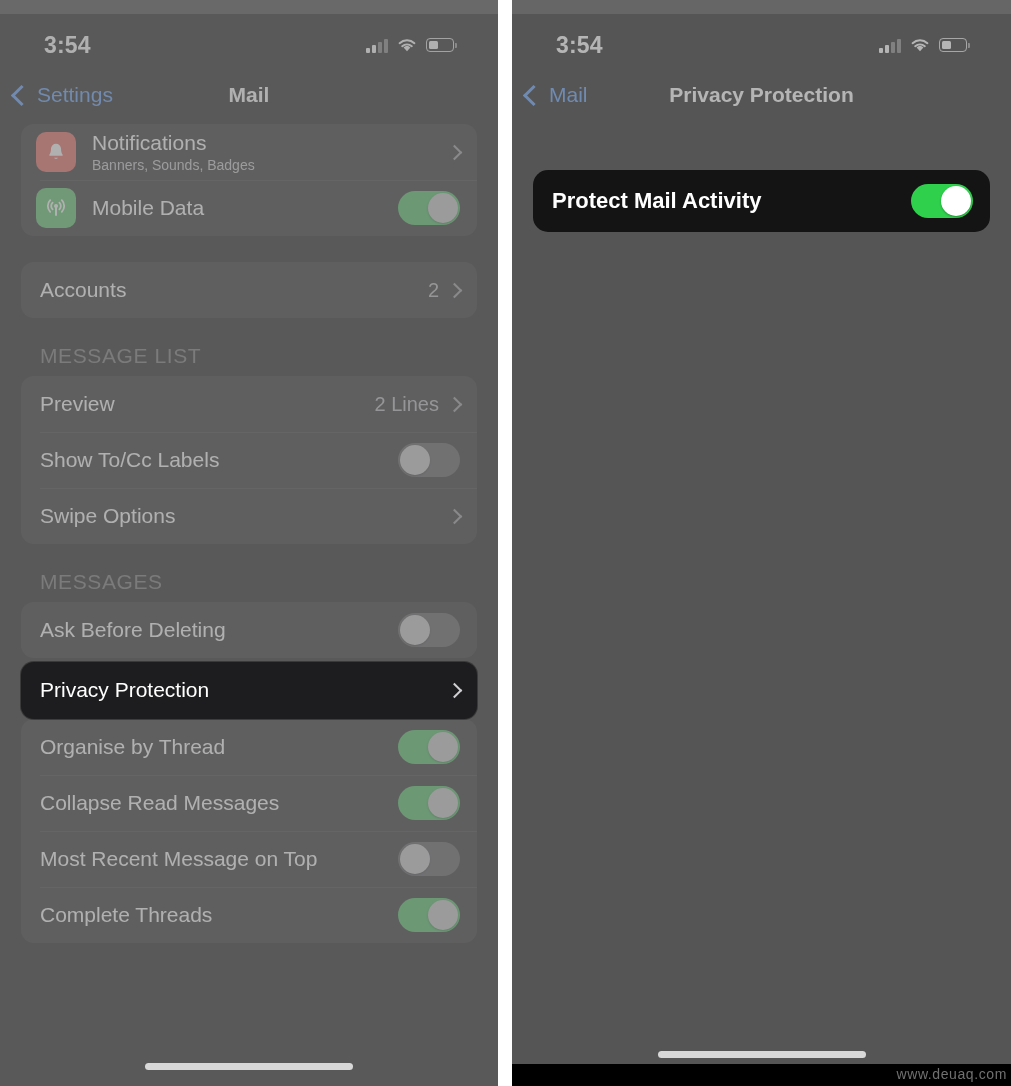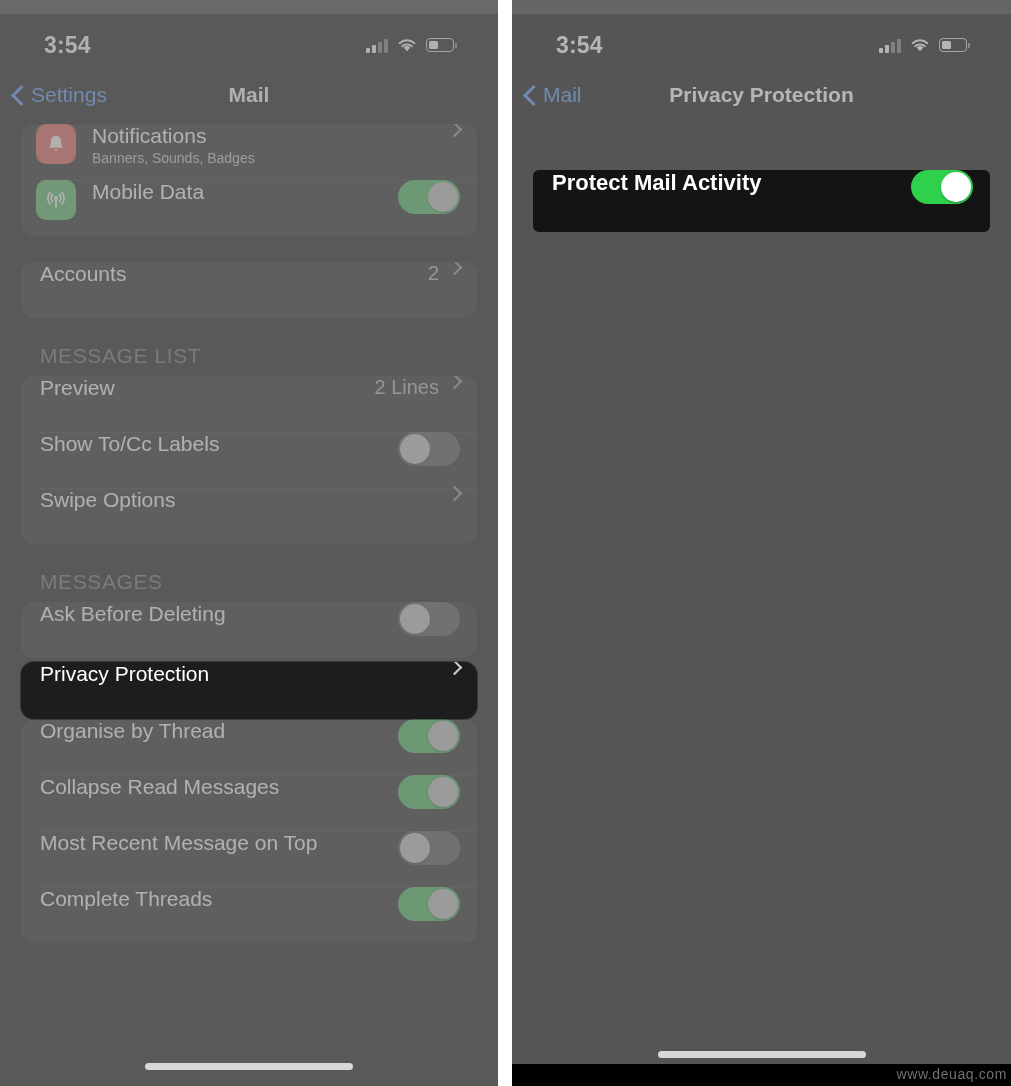--- a/index.html
+++ b/index.html
@@ -119,20 +119,21 @@
     top: 66px; left: 0; right: 0;
     height: 58px;
   }
   .nav-back {
     position: absolute;
     left: 14px;
     top: 0;
     height: 58px;
     display: flex;
     align-items: center;
+    gap: 6px;
     color: #5a9bf6;
     font-size: 21px;
   }
   .chev-left {
     width: 12px; height: 12px;
     border-left: 3px solid #5a9bf6;
     border-bottom: 3px solid #5a9bf6;
     transform: rotate(45deg);
     margin-right: 2px;
   }
@@ -157,21 +158,21 @@
     box-sizing: border-box;
   }
   .group {
     background: #2c2c2e;
     border-radius: 13px;
     overflow: hidden;
   }
   .row {
     position: relative;
     display: flex;
-    align-items: flex-start;
+    align-items: center;
     min-height: 56px;
     padding: 0 17px 0 19px;
     box-sizing: border-box;
     color: #ffffff;
     font-size: 21px;
   }
   .row + .row::before {
     content: "";
     position: absolute;
     left: 19px; right: 0; top: 0;
@@ -247,21 +248,21 @@
     box-shadow: 0 1px 2px rgba(0,0,0,0.3);
   }
   .toggle.on .knob { left: 30px; }
   .toggle.vivid .knob { background: #ffffff; }
 
   
   .card-solo {
     position: relative;
     z-index: 80;
     background: #141414;
-    border-radius: 6px;
+    border-radius: 15px;
     margin: 46px 0 5px 0;
   }
   .card-solo .row { min-height: 62px; font-size: 22px; font-weight: bold; }
   .footer-note {
     color: #a8a8ad;
     font-size: 16.5px;
     line-height: 1.33;
     padding: 14px 19px 0 19px;
   }
   .footer-note a {

